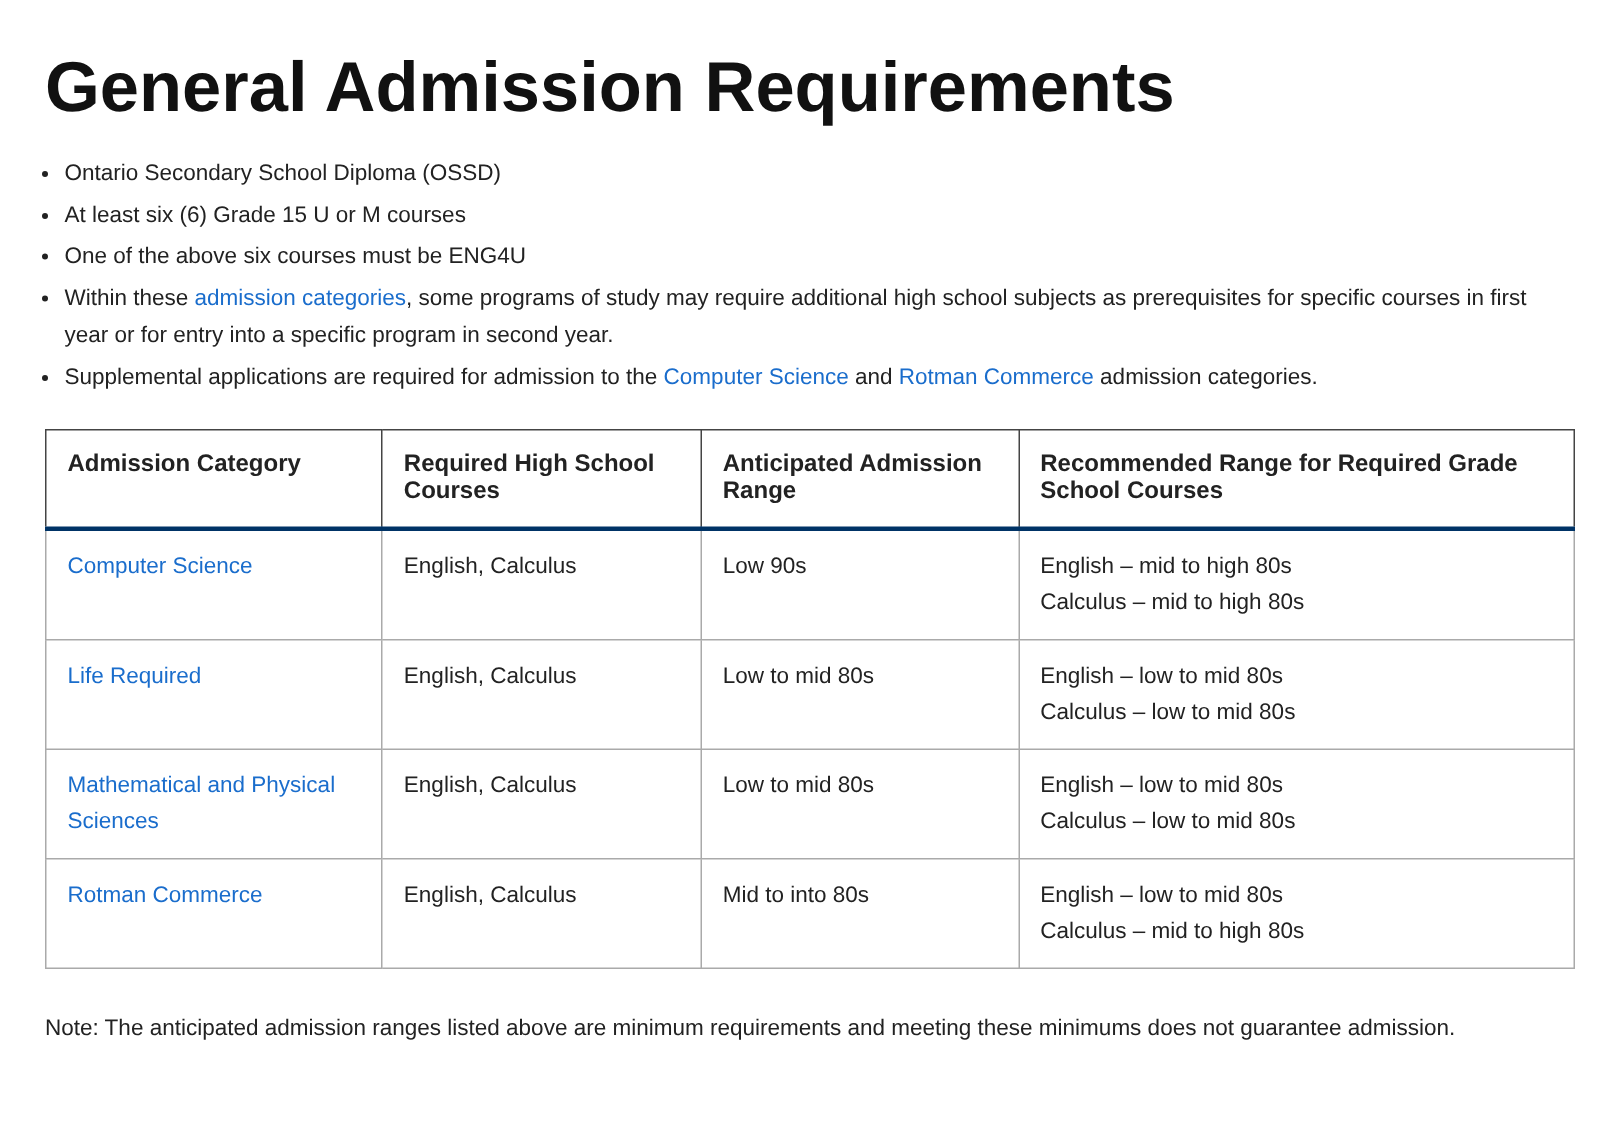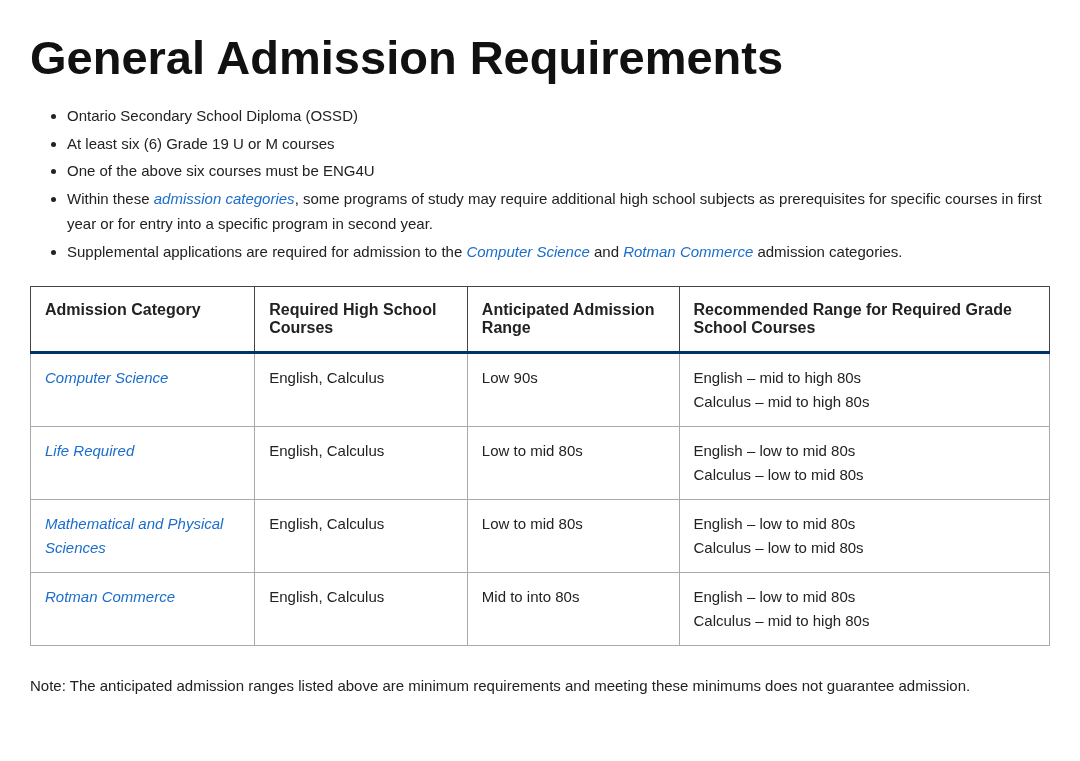--- a/index.html
+++ b/index.html
@@ -11,31 +11,30 @@
       padding: 30px 30px 40px 30px;
       max-width: 1080px;
     }
     h1 {
       font-size: 47px;
       font-weight: bold;
       margin-bottom: 18px;
       color: #111;
     }
     ul {
-      margin-left: 37px;
+      margin-left: 13px;
       margin-bottom: 22px;
       line-height: 1.7;
     }
     ul li {
       margin-bottom: 2px;
     }
     a {
       color: #1a6dcc;
       text-decoration: none;
-      font-style: italic;
     }
 
     table {
       width: 100%;
       border-collapse: collapse;
       border: 1.5px solid #444;
       margin-bottom: 28px;
     }
     thead tr th {
       background: #fff;
@@ -71,21 +70,21 @@
 </head>
 <body>
 
 <h1>General Admission Requirements</h1>
 
 <ul>
   <li>
     <span>Ontario Secondary School Diploma (OSSD)</span>
   </li>
   <li>
-    <span>At least six (6) Grade 19 U or M courses</span>
+    <span>At least six (6) Grade 15 U or M courses</span>
   </li>
   <li>
     <span>One of the above six courses must be ENG4U</span>
   </li>
   <li>
     <span>Within these </span><a href="#">admission categories</a><span>, some programs of study may require additional high school subjects as prerequisites for specific courses in first year or for entry into a specific program in second year.</span>
   </li>
   <li>
     <span>Supplemental applications are required for admission to the </span><a href="#">Computer Science</a><span> and </span><a href="#">Rotman Commerce</a><span> admission categories.</span>
   </li>

